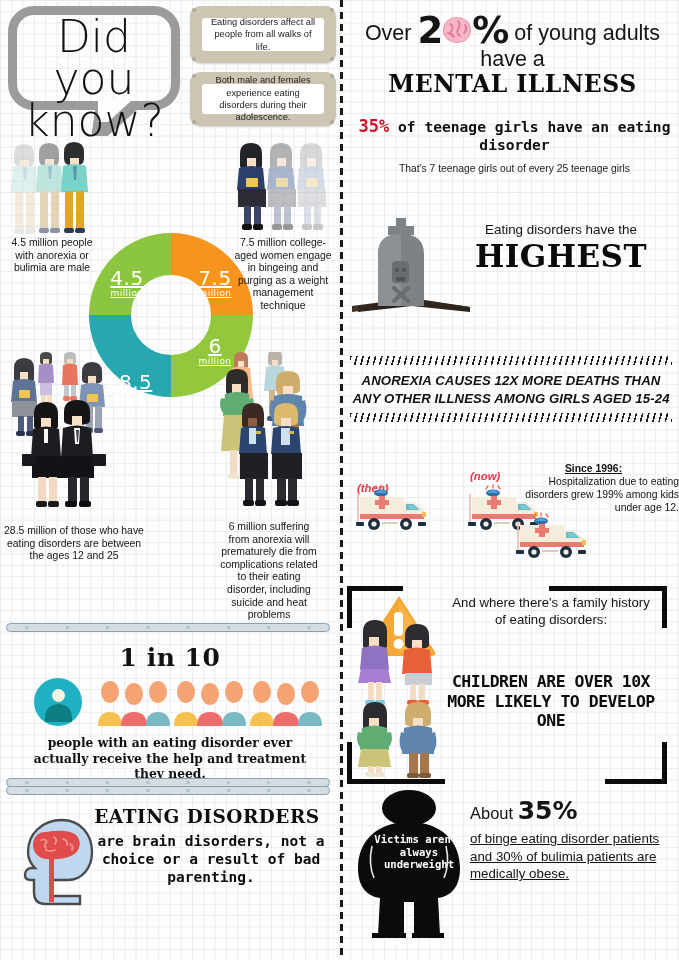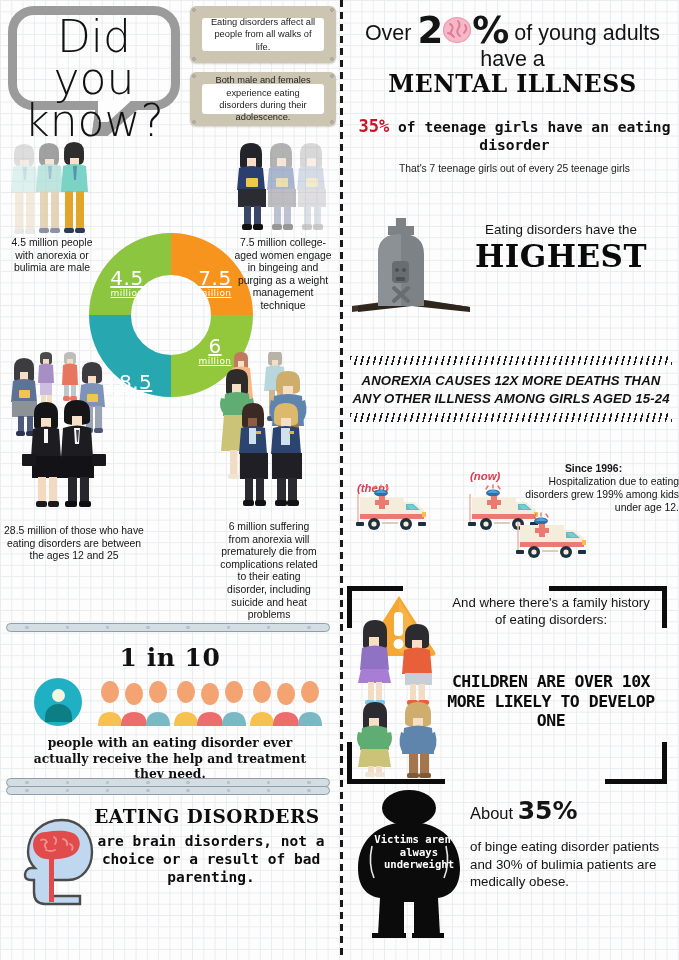--- a/index.html
+++ b/index.html
@@ -76,21 +76,21 @@
     font-weight: 300;
     letter-spacing: 0px;
   }
   #bubble-text .l1 { display: block; }
   #bubble-text .l2 { display: block; }
 
   
   .note-card {
     position: absolute;
     background: #ccc5b2;
-    border-radius: 6px;
+    border-radius: 11px;
     padding: 12px;
     box-shadow: 0 1px 2px rgba(0,0,0,0.18);
   }
   .note-inner {
     background: #ffffff;
     border-radius: 3px;
     width: 100%; height: 100%;
     display: flex; align-items: center; justify-content: center;
     text-align: center;
     font-size: 9.3px;
@@ -309,21 +309,21 @@
     font-style: italic; font-weight: bold;
     font-size: 11.4px; color: #e03b4c;
   }
   #lbl-then { left: 15px; top: 26px; }
   #lbl-now  { left: 128px; top: 14px; }
   #since-text {
     position: absolute; left: 166px; top: 6px; width: 171px;
     text-align: right;
     font-size: 10.4px; line-height: 13px; color: #141414;
   }
-  #since-text .hdr { font-weight: bold; display: block; text-align: center; }
+  #since-text .hdr { font-weight: bold; display: block; text-align: center; text-decoration: underline; }
 
   
   #fam-block { position: absolute; left: 5px; top: 586px; width: 320px; height: 198px; }
   .bracket {
     position: absolute; border: 5px solid #0c0c0c;
   }
   #br-tl { left: 0; top: 0; width: 56px; height: 42px; border-right: none; border-bottom: none; }
   #br-tr { right: 0; top: 0; width: 118px; height: 42px; border-left: none; border-bottom: none; }
   #br-bl { left: 0; bottom: 0; width: 98px; height: 42px; border-right: none; border-top: none; }
   #br-br { right: 0; bottom: 0; width: 62px; height: 42px; border-left: none; border-top: none; }
@@ -358,21 +358,21 @@
     font-weight: bold;
     font-size: 10.6px; line-height: 12.6px;
     color: #ffffff;
   }
   #obese-text { position: absolute; left: 128px; top: 12px; width: 206px; }
   #obese-h {
     font-size: 16.5px; color: #141414; font-weight: 300; display: block; line-height: 26px;
   }
   #obese-h .pct { font-family: "DejaVu Sans", sans-serif; font-weight: bold; font-size: 25px; }
   #obese-body {
-    font-size: 13.3px; line-height: 17.5px; color: #141414; display: block; margin-top: 12px;
+    font-size: 13.3px; line-height: 17.5px; color: #141414; display: block; margin-top: 4px; text-decoration: underline;
   }
 </style>
 </head>
 <body>
 
 <div id="page">
 
   <div id="center-divider"></div>
 
   <div id="left-col" class="col">

